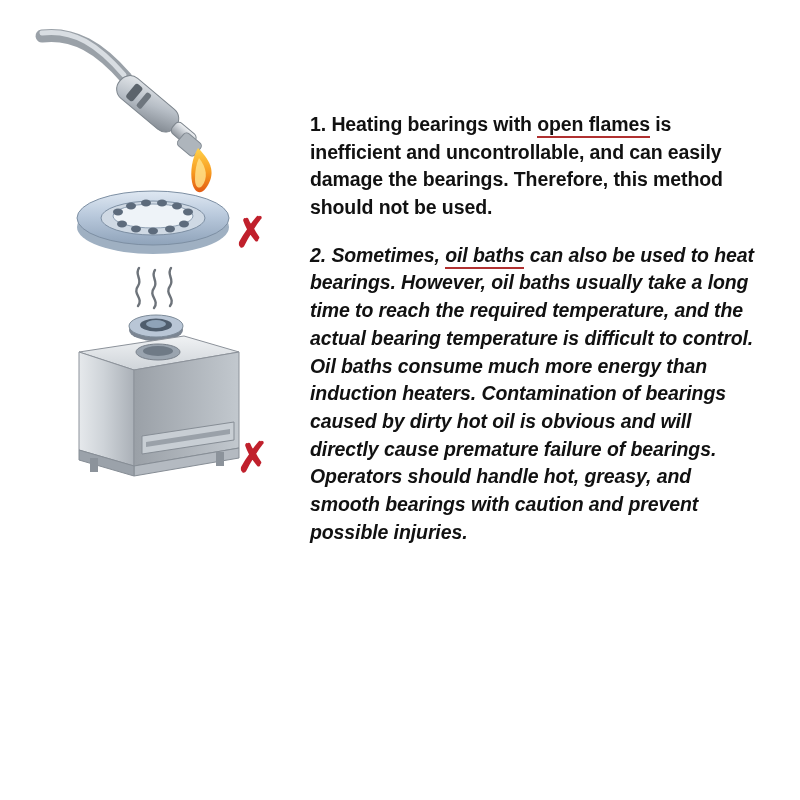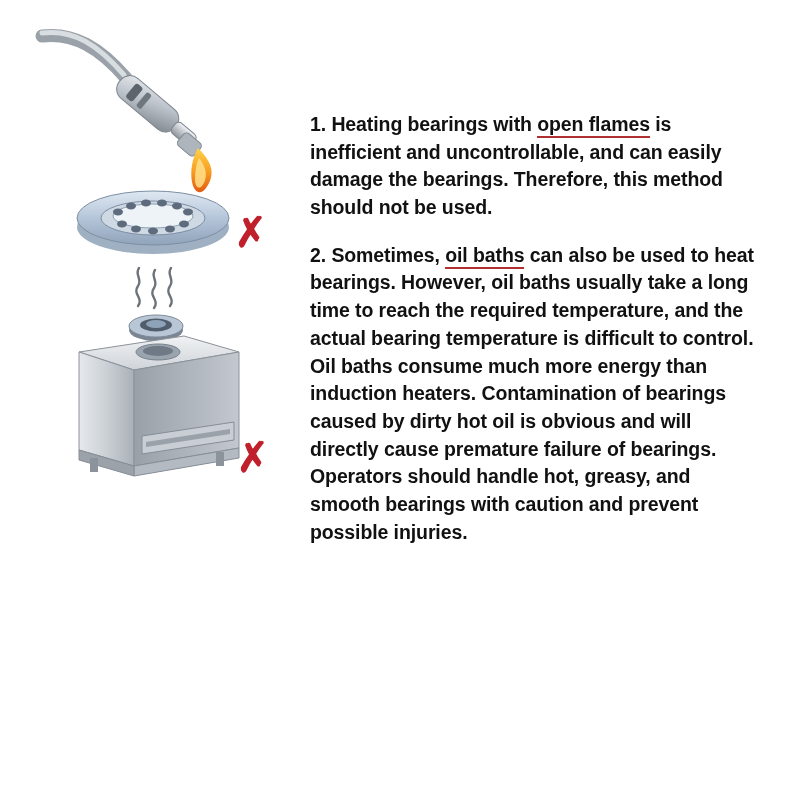--- a/index.html
+++ b/index.html
@@ -63,21 +63,21 @@
   }
   .para {
     font-family: "Liberation Sans", sans-serif;
     font-weight: 700;
     font-size: 19.5px;
     line-height: 1.42;
     color: #111111;
     letter-spacing: -0.1px;
     margin: 0;
   }
-  .para + .para { margin-top: 20px; }
+  .para + .para { margin-top: 20px; font-style: italic; }
 
   .underline-red {
     border-bottom: 2px solid #b03030;
     padding-bottom: 1px;
   }
 </style>
 </head>
 <body>
 
 <div id="page">

